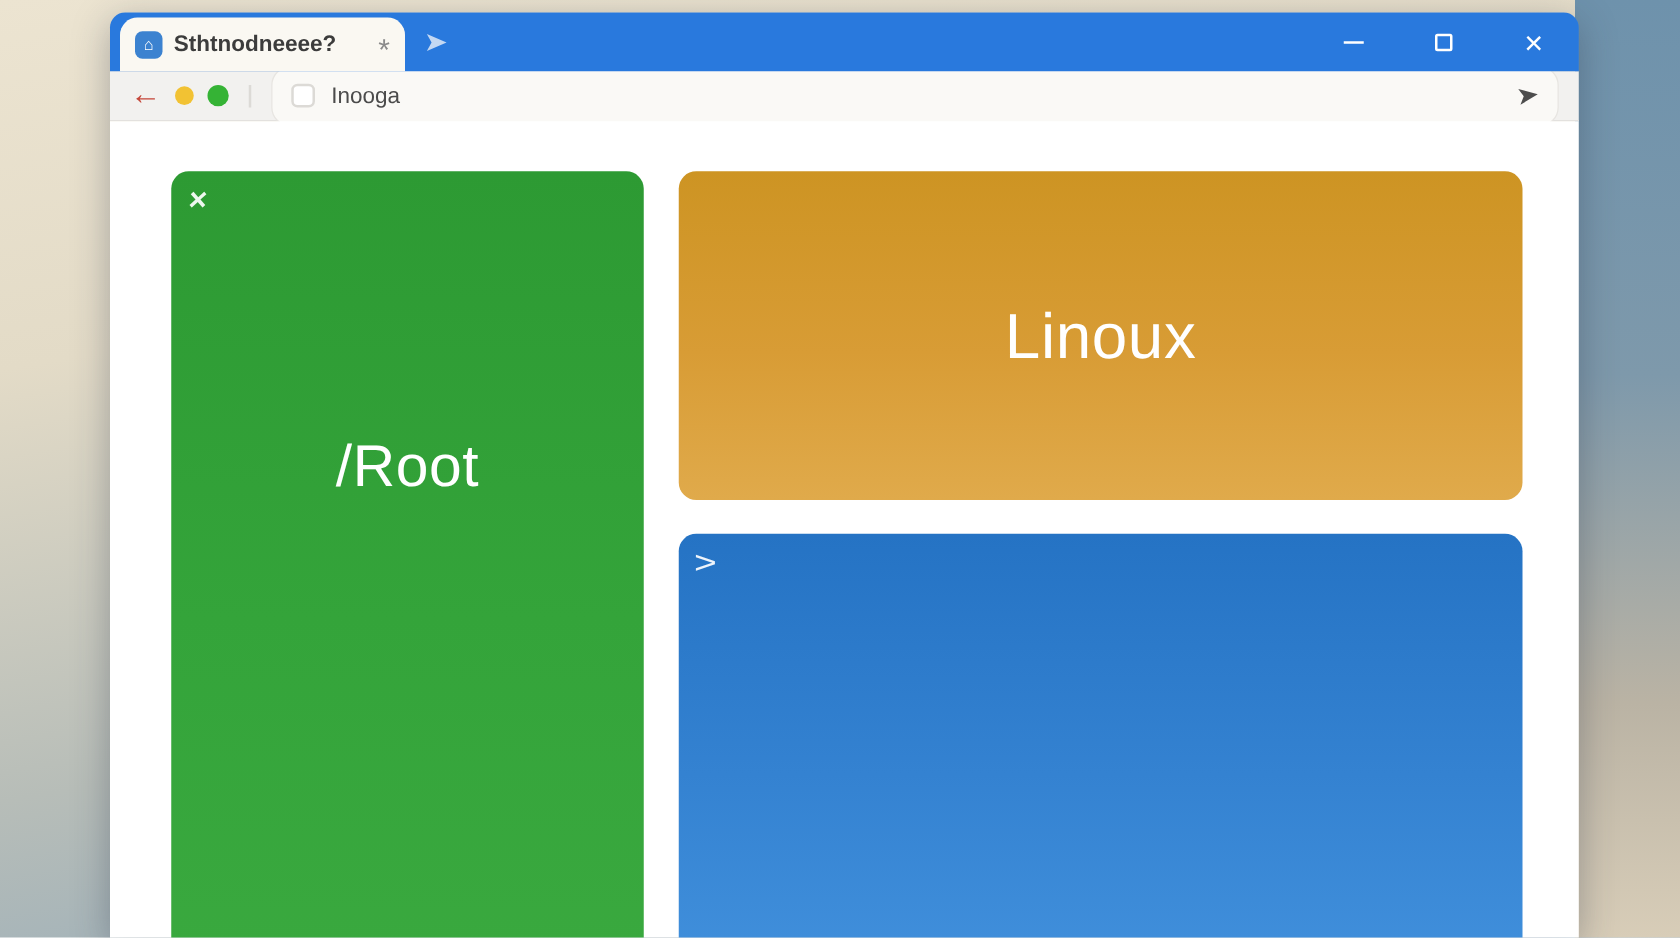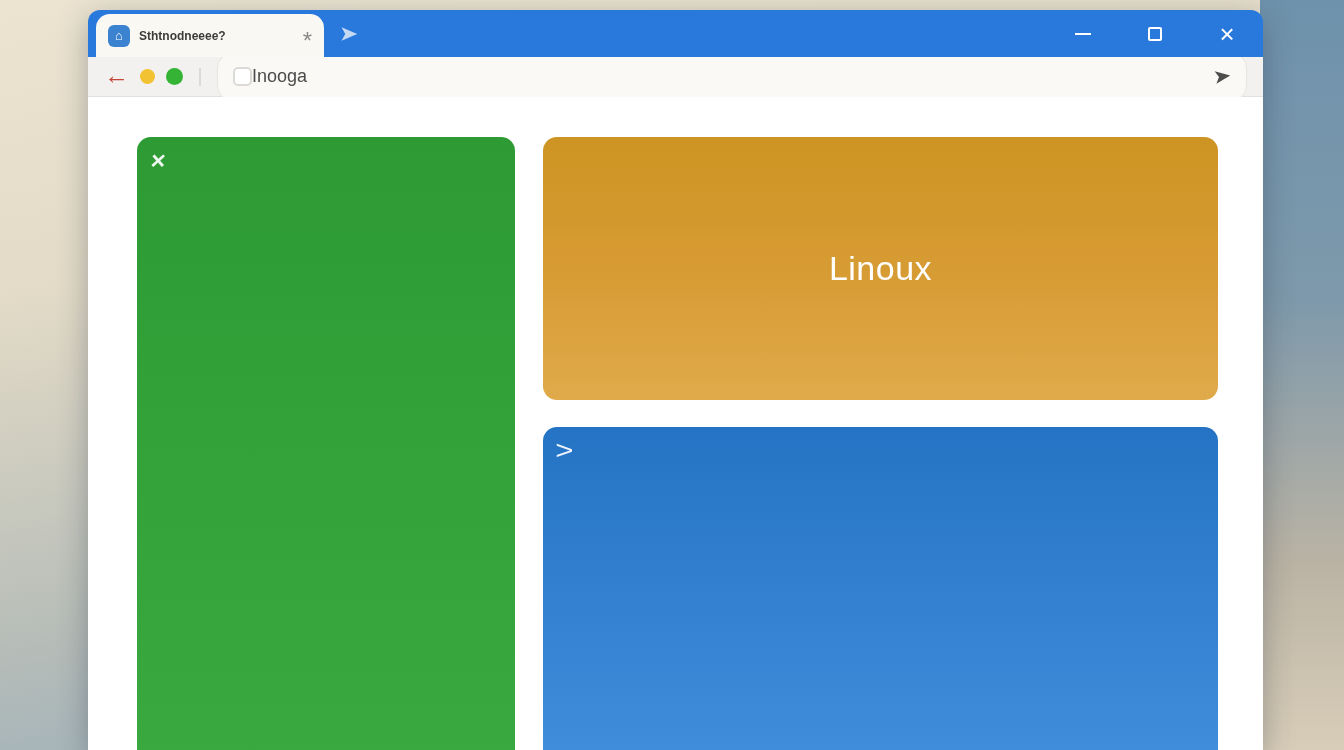--- a/index.html
+++ b/index.html
@@ -15,39 +15,39 @@
   .window { position:absolute; left:88px; top:10px; width:1175px; height:740px;
     border-radius:12px 12px 0 0; box-shadow:0 8px 30px rgba(40,50,70,.35);
     display:flex; flex-direction:column; }
 
   
   .titlebar { position:relative; height:47px; background:#2979dd; border-radius:12px 12px 0 0; flex:0 0 auto; }
   .tab { position:absolute; left:8px; top:4px; width:228px; height:43px; background:#faf8f2;
     border-radius:14px 14px 0 0; display:flex; align-items:center; padding:0 12px; gap:9px; }
   .favicon { width:22px; height:22px; background:#3b82d0; border-radius:6px; flex:0 0 auto;
     display:flex; align-items:center; justify-content:center; color:#fff; font-size:13px; line-height:1; }
-  .tab-title { font-size:12px; font-weight:700; color:#3c3c3c; white-space:nowrap; overflow:hidden; }
+  .tab-title { font-size:18px; font-weight:700; color:#3c3c3c; white-space:nowrap; overflow:hidden; }
   .tab-star { margin-left:auto; color:#8a8a8a; font-size:24px; line-height:0; transform:translateY(5px); }
   .pin { position:absolute; left:252px; top:15px; width:18px; height:18px; opacity:.85; }
   .controls { position:absolute; right:14px; top:0; height:100%; display:flex; align-items:center; gap:28px; }
   .ctrl { width:44px; height:30px; display:flex; align-items:center; justify-content:center; color:#fff; cursor:default; }
   .ctrl-min span { display:block; width:16px; height:2px; background:#fff; }
   .ctrl-max span { display:block; width:14px; height:14px; border:2px solid #fff; border-radius:2px; }
   .ctrl-close { font-size:26px; font-weight:400; line-height:1; }
 
   
   .toolbar { height:40px; background:#f2f1ef; border-bottom:1px solid #e3e1de;
     display:flex; align-items:center; padding:0 16px; gap:11px; flex:0 0 auto; }
   .back { color:#c5473a; font-size:25px; font-weight:700; line-height:1; transform:translateY(-1px); }
   .dot { border-radius:50%; }
   .dot-yellow { width:15px; height:15px; background:#f2c233; }
   .dot-green  { width:17px; height:17px; background:#35b335; }
   .sep { width:2px; height:18px; background:#dcdad6; margin:0 5px; }
   .address { flex:1; height:48px; background:#faf9f6; border:1px solid #e7e5e1; border-radius:15px;
-    display:flex; align-items:center; padding:16px 15px; }
+    display:flex; align-items:center; padding:16px 15px; gap:13px; }
   .site-icon { width:19px; height:19px; background:#ffffff; border:2px solid #dcdad6; border-radius:5px; flex:0 0 auto; }
   .address-text { font-size:18px; color:#4b4b4b; }
   .address-end { margin-left:auto; width:17px; height:17px; transform:rotate(-8deg); }
 
   
   .content { position:relative; flex:1; background:#ffffff; overflow:hidden; }
   .panel { position:absolute; border-radius:14px; color:#fff; }
   .panel-green { left:49px; top:40px; width:378px; height:650px;
     background:linear-gradient(180deg,#2d9a33 0%,#34a43a 55%,#3aa93f 100%); }
   .panel-orange { left:455px; top:40px; width:675px; height:263px;
@@ -55,21 +55,21 @@
     display:flex; align-items:center; justify-content:center; }
   .panel-blue { left:455px; top:330px; width:675px; height:350px;
     background:linear-gradient(180deg,#2573c4 0%,#3482d1 55%,#4190dc 100%);
     display:flex; align-items:center; justify-content:center; }
   .panel-icon { position:absolute; top:8px; left:14px; font-size:25px; font-weight:700;
     color:rgba(255,255,255,.92); line-height:1.2; }
   .panel-icon-cross { transform:skewX(-6deg); }
   .panel-icon-arrow { transform:scaleX(1.25); font-weight:400; }
   .green-text { position:absolute; top:205px; left:0; width:100%; text-align:center;
     font-size:47px; line-height:61px; letter-spacing:.5px; }
-  .big-title { font-size:34px; letter-spacing:.5px; }
+  .big-title { font-size:51px; letter-spacing:.5px; }
 </style>
 </head>
 <body>
 
 <div class="desktop">
   <div class="desktop-right"></div>
 </div>
 
 <div class="window">
 
@@ -109,20 +109,21 @@
         <path d="M2 21l21-9L2 3l5 9-5 9z" fill="#4d4d4d"></path>
       </svg>
     </div>
   </div>
 
   <div class="content">
 
     <div class="panel panel-green">
       <span class="panel-icon panel-icon-cross">×</span>
       <div class="green-text">
+        <div>/Root</div>
       </div>
     </div>
 
     <div class="panel panel-orange">
       <span class="big-title">Linoux</span>
     </div>
 
     <div class="panel panel-blue">
       <span class="panel-icon panel-icon-arrow">&gt;</span>
     </div>

